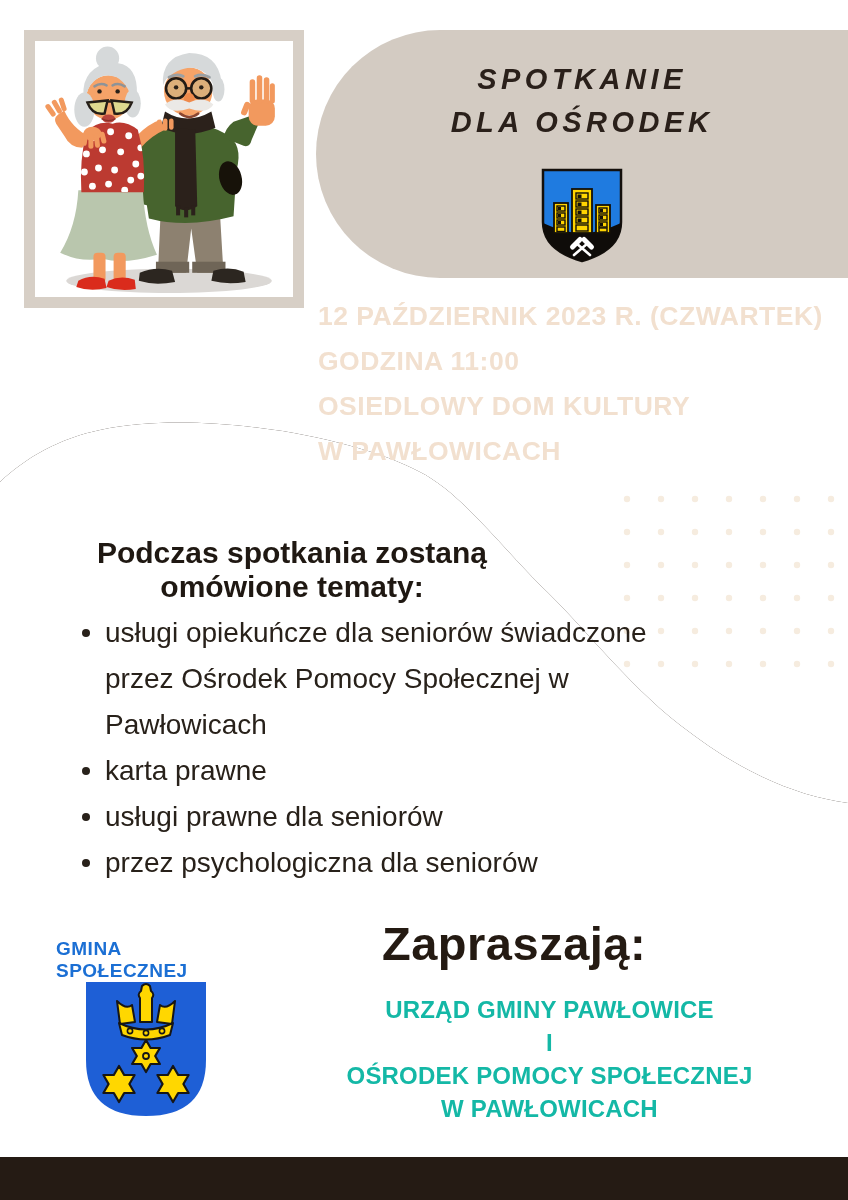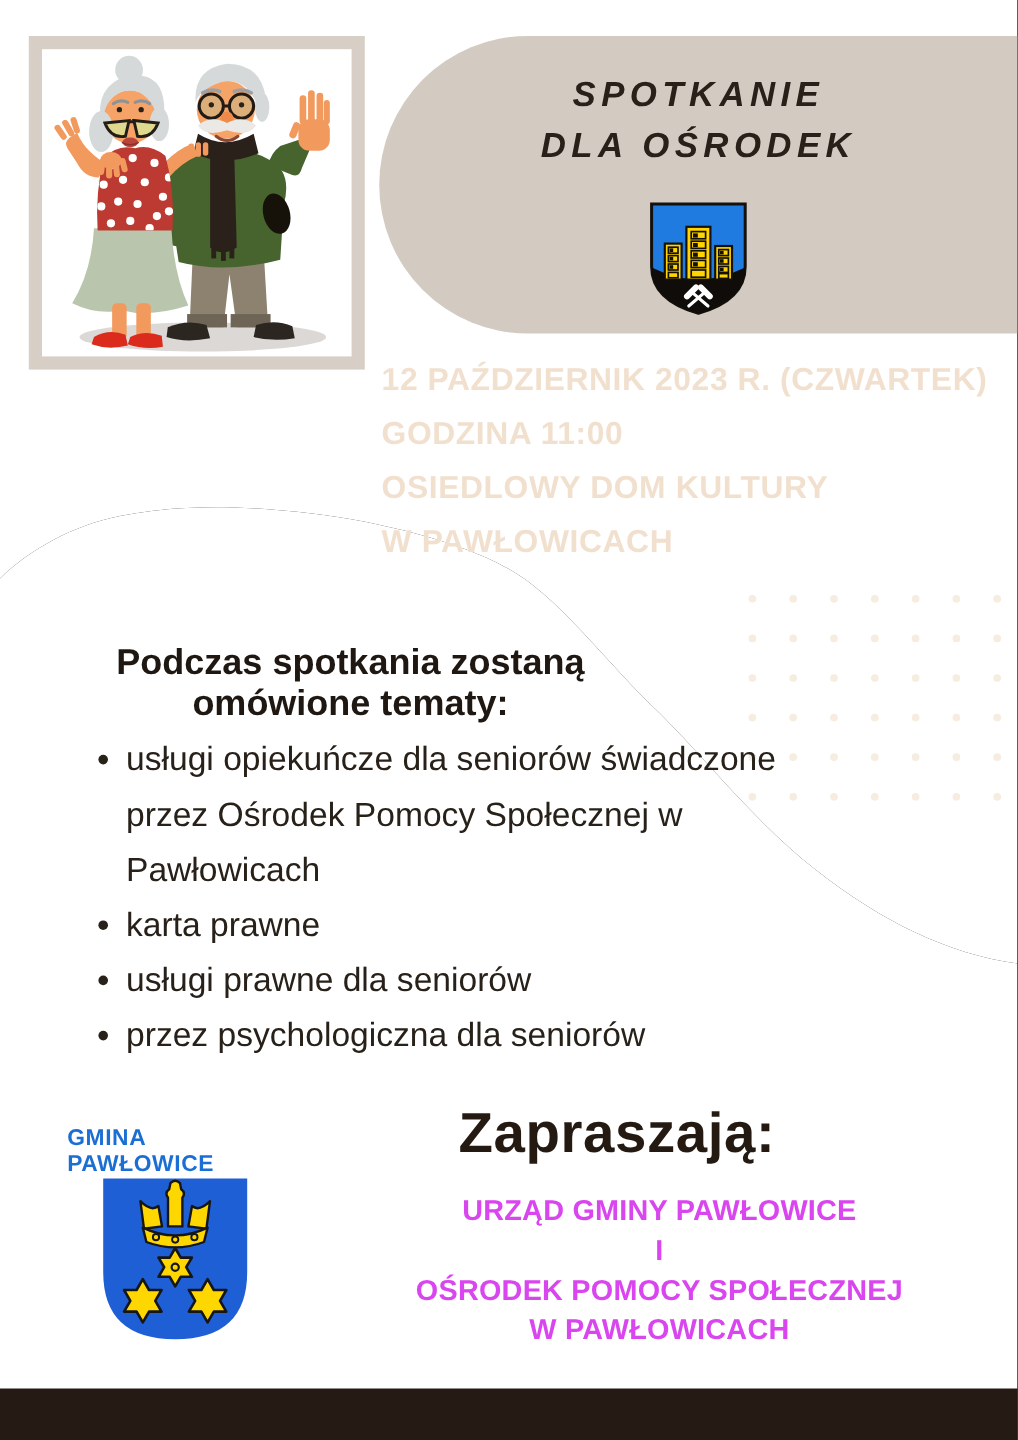--- a/index.html
+++ b/index.html
@@ -27,21 +27,21 @@
   .dot-grid{left:613px;top:485px;width:235px;height:196px;}
   
   .topics-heading{left:57px;top:536px;width:470px;font-weight:bold;font-size:30px;line-height:34px;color:#1f1812;text-align:center;}
   .topics-list{left:60px;top:610px;width:592px;}
   .topics-list ul{list-style:none;margin:0;padding:0;font-size:28px;line-height:46px;color:#28211a;}
   .topics-list li{position:relative;padding-left:45px;}
   .topics-list li::before{content:"";position:absolute;left:22px;top:19px;width:8px;height:8px;border-radius:50%;background:#28211a;}
   
   .invite-heading{left:382px;top:916px;font-weight:bold;font-size:47px;color:#241a12;letter-spacing:0.5px;}
   .invite-lines{left:327px;top:993px;width:445px;text-align:center;
-    font-weight:bold;font-size:24px;line-height:33px;color:#d946ef;letter-spacing:0.2px;}
+    font-weight:bold;font-size:24px;line-height:33px;color:#14b8a6;letter-spacing:0.2px;}
   
   .gmina-label{left:56px;top:938px;width:180px;text-align:left;
     font-weight:bold;font-size:19px;line-height:22px;color:#1b6fd4;letter-spacing:0.5px;}
   .gmina-crest{left:82px;top:980px;width:128px;height:138px;}
 </style>
 </head>
 <body>
 
 <div class="page">
 
@@ -285,21 +285,21 @@
   <div class="abs invite-heading">Zapraszają:</div>
   <div class="abs invite-lines">
     <div>URZĄD GMINY PAWŁOWICE</div>
     <div>I</div>
     <div>OŚRODEK POMOCY SPOŁECZNEJ</div>
     <div>W PAWŁOWICACH</div>
   </div>
 
   <div class="abs gmina-label">
     <div>GMINA</div>
-    <div>PAWŁOWICE</div>
+    <div>SPOŁECZNEJ</div>
   </div>
   <svg class="abs gmina-crest" viewBox="0 0 128 138" aria-hidden="true">
     <path d="M4,2 L124,2 L124,80 Q124,136 64,136 Q4,136 4,80 Z" fill="#1e5fd6"></path>
     <g fill="#ffd700" stroke="#161616" stroke-width="2" stroke-linejoin="round">
       <path d="M38,44 L35,21 Q44,30 50,25 L53,42 Z"></path>
       <path d="M90,44 L93,21 Q84,30 78,25 L75,42 Z"></path>
       <path d="M58,42 L58,18 Q55,14 59,11 L60,6 Q64,2 68,6 L69,11 Q73,14 70,18 L70,42 Z"></path>
       <path d="M37,43 Q64,56 91,43 L88,55 Q64,64 40,55 Z"></path>
     </g>
     <circle cx="48" cy="51" r="2.6" fill="#ffd700" stroke="#161616" stroke-width="1.6"></circle>

